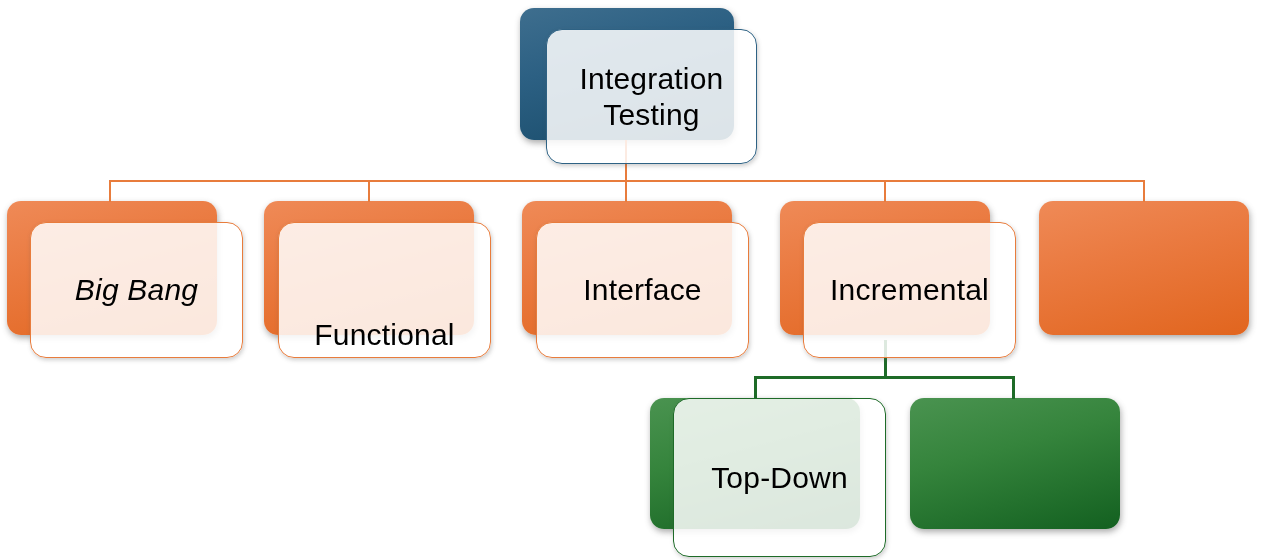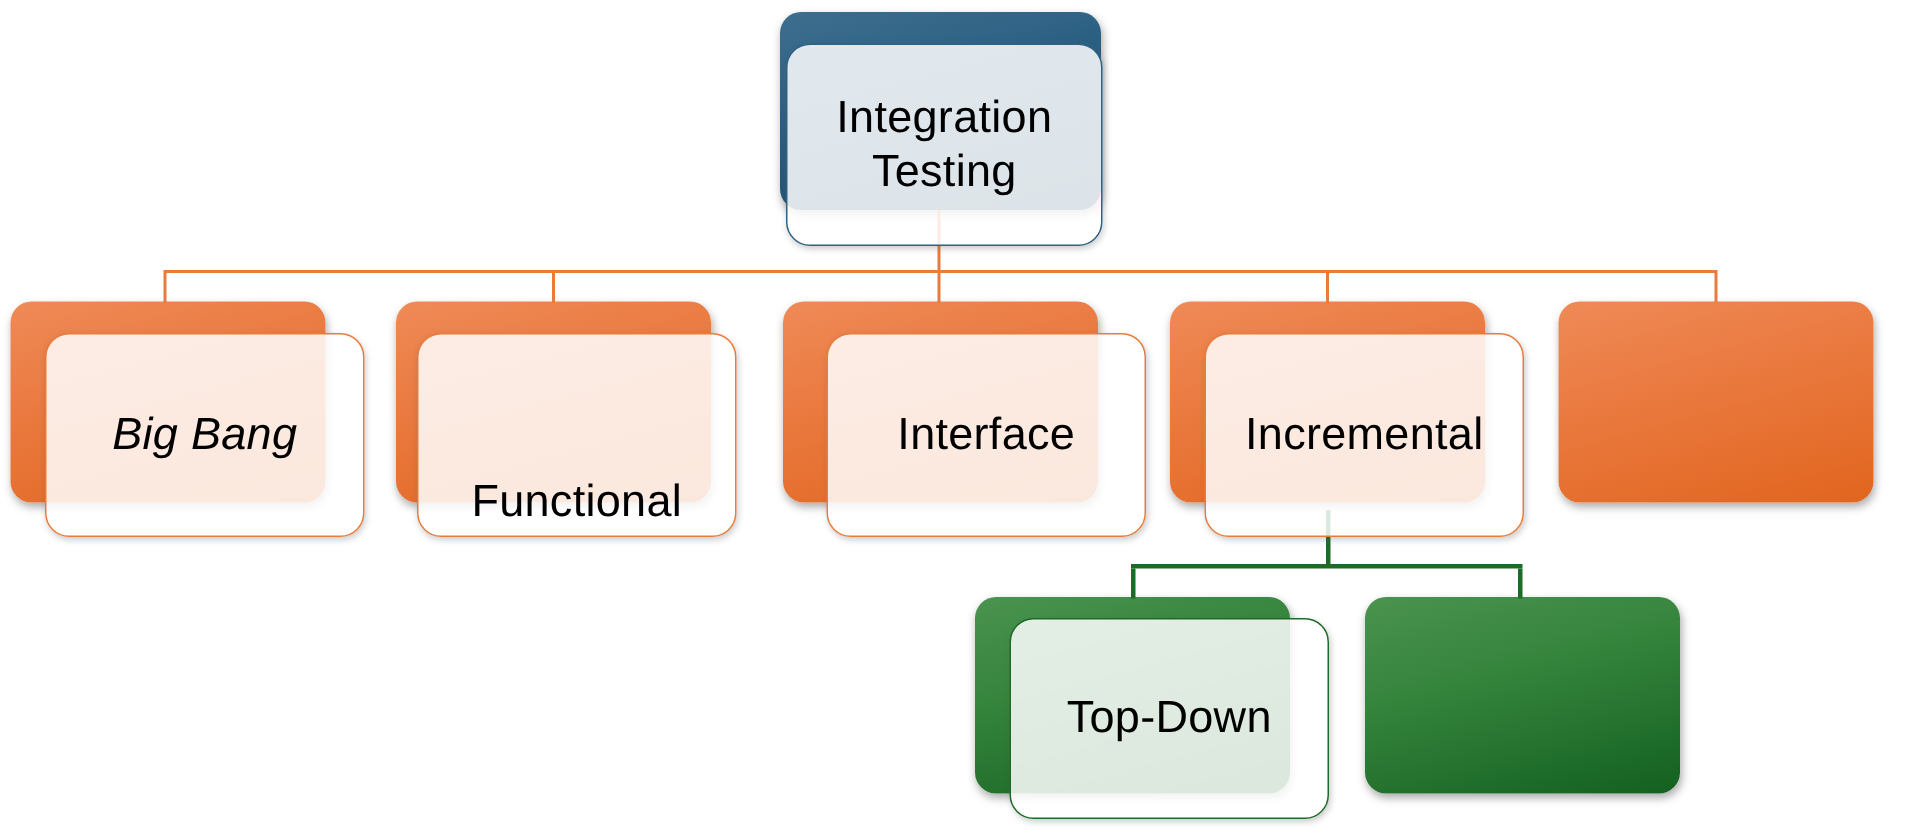--- a/index.html
+++ b/index.html
@@ -54,46 +54,46 @@
   <div class="line orange" style="left:368px;top:182px;width:2px;height:20px;"></div>
   <div class="line orange" style="left:884px;top:182px;width:2px;height:20px;"></div>
   <div class="line orange" style="left:1143px;top:182px;width:2px;height:20px;"></div>
 
   <div class="line green" style="left:884px;top:340px;width:3px;height:38px;"></div>
   <div class="line green" style="left:754px;top:376px;width:261px;height:3px;"></div>
   <div class="line green" style="left:754px;top:379px;width:3px;height:20px;"></div>
   <div class="line green" style="left:1012px;top:379px;width:3px;height:20px;"></div>
 
   <div class="back blue" style="left:520px;top:8px;width:214px;height:132px;"></div>
-  <div class="front blue" style="left:524px;top:29px;width:211px;height:135px;">
+  <div class="front blue" style="left:546px;top:29px;width:211px;height:135px;">
     <span>Integration Testing</span>
   </div>
 
   <div class="back orange" style="left:7px;top:201px;width:210px;height:134px;"></div>
   <div class="front orange" style="left:30px;top:222px;width:213px;height:136px;font-style:italic;">
     <span>Big Bang</span>
   </div>
 
   <div class="back orange" style="left:264px;top:201px;width:210px;height:134px;"></div>
   <div class="front orange" style="left:278px;top:222px;width:213px;height:136px;align-items:flex-end;">
     <span>Functional</span>
   </div>
 
   <div class="back orange" style="left:522px;top:201px;width:210px;height:134px;"></div>
-  <div class="front orange" style="left:551px;top:222px;width:213px;height:136px;">
+  <div class="front orange" style="left:536px;top:222px;width:213px;height:136px;">
     <span>Interface</span>
   </div>
 
   <div class="back orange" style="left:780px;top:201px;width:210px;height:134px;"></div>
   <div class="front orange" style="left:803px;top:222px;width:213px;height:136px;align-items:center;">
     <span>Incremental</span>
   </div>
 
   <div class="back orange" style="left:1039px;top:201px;width:210px;height:134px;"></div>
 
   <div class="back green" style="left:650px;top:398px;width:210px;height:131px;"></div>
-  <div class="front green" style="left:673px;top:412px;width:213px;height:134px;justify-content:center;">
+  <div class="front green" style="left:673px;top:398px;width:213px;height:159px;justify-content:center;">
     <span>Top-Down</span>
   </div>
 
   <div class="back green" style="left:910px;top:398px;width:210px;height:131px;"></div>
 
 </div>
 
 </body></html>

